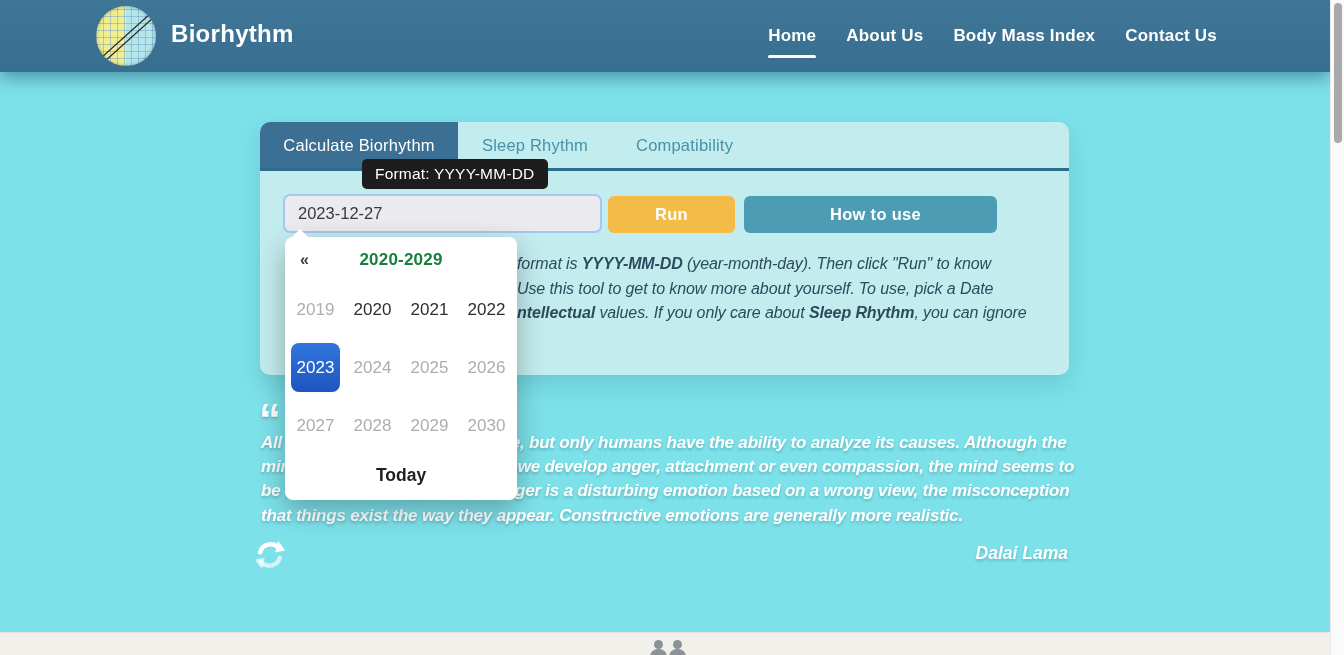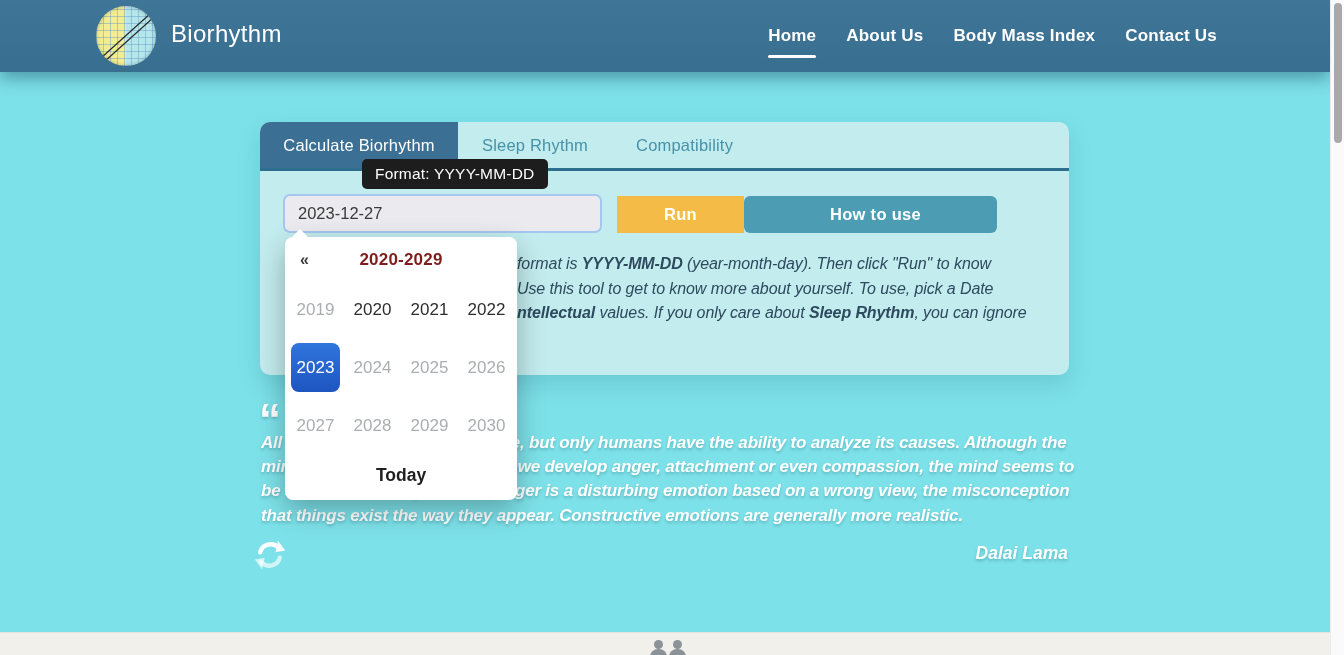--- a/index.html
+++ b/index.html
@@ -10,39 +10,39 @@
   #header{position:absolute;left:0;top:0;width:1330px;height:72px;z-index:20;
           background:linear-gradient(180deg,#3f7597 0%,#386e90 100%);
           box-shadow:0 6px 16px rgba(15,60,90,.45);}
   #logo{position:absolute;left:96px;top:6px;width:60px;height:60px;border-radius:50%;overflow:hidden;
         background:
           repeating-linear-gradient(0deg,rgba(100,150,200,.45) 0 1px,transparent 1px 7px),
           repeating-linear-gradient(90deg,rgba(100,150,200,.45) 0 1px,transparent 1px 7px),
           linear-gradient(90deg,#f1ee92 0 50%,#b5e7ea 50% 100%);
         box-shadow:inset 0 0 4px rgba(0,0,0,.25);}
   #logo svg{position:absolute;left:0;top:0;}
-  #brand{position:absolute;left:171px;top:20px;font-size:24px;font-weight:400;color:#ffffff;letter-spacing:.3px;}
+  #brand{position:absolute;left:171px;top:20px;font-size:24px;font-weight:700;color:#ffffff;letter-spacing:.3px;}
   #nav{position:absolute;right:113px;top:0;height:72px;display:flex;align-items:center;gap:30px;}
   .nav-item{position:relative;color:#ffffff;font-size:17px;font-weight:600;letter-spacing:.2px;
             height:72px;display:flex;align-items:center;cursor:pointer;}
   .nav-item.active::after{content:"";position:absolute;left:0;right:0;bottom:14px;height:3px;background:#ffffff;border-radius:2px;}
 
   
   #card{position:absolute;left:260px;top:122px;width:809px;height:253px;z-index:5;
         background:#c3ecee;border-radius:10px;box-shadow:0 10px 22px rgba(25,100,120,.18);}
   #tabs{display:flex;height:46px;border-bottom:3px solid #2d6d8e;}
   .tab{display:flex;align-items:center;justify-content:center;font-size:16.5px;letter-spacing:.2px;cursor:pointer;}
   .tab.active{width:198px;background:#3b7094;color:#ffffff;border-top-left-radius:10px;font-weight:500;}
   .tab.inactive{padding:0 24px;color:#4792a9;font-weight:500;}
   #date-input{position:absolute;left:23px;top:72px;width:319px;height:39px;box-sizing:border-box;
               background:#ebebef;border:2px solid #a5c6ef;border-radius:7px;outline:none;
               font-family:"Liberation Sans",sans-serif;font-size:16.5px;color:#3a3a3a;padding:0 0 0 13px;}
-  #run-btn{position:absolute;left:348px;top:74px;width:127px;height:37px;border:none;border-radius:0;
+  #run-btn{position:absolute;left:348px;top:74px;width:127px;height:37px;border:none;border-radius:6px;
            background:#f4bc46;color:#fff;font-family:"Liberation Sans",sans-serif;
-           font-size:16.5px;font-weight:600;letter-spacing:.3px;cursor:pointer;margin-left:9px;}
+           font-size:16.5px;font-weight:600;letter-spacing:.3px;cursor:pointer;}
   #howto-btn{position:absolute;left:484px;top:74px;width:253px;height:37px;border:none;border-radius:6px;
            background:#4c9db4;color:#fff;font-family:"Liberation Sans",sans-serif;
            font-size:16.5px;font-weight:600;letter-spacing:.3px;cursor:pointer;padding-left:16px;}
   #intro{position:absolute;left:25px;top:130px;width:772px;font-style:italic;color:#2d4a5e;
          font-size:16px;letter-spacing:-.1px;}
   #intro .tline{display:flex;height:24.5px;}
   #intro .tline span{line-height:24.5px;white-space:pre;flex:0 0 auto;}
 
   .tline span.b{font-weight:700;}
   .tline span.clip{overflow:hidden;}
@@ -53,21 +53,21 @@
            font-size:15.5px;line-height:30px;padding:0 13px;letter-spacing:.2px;}
 
   
   #popup{position:absolute;left:285px;top:237px;width:232px;height:263px;z-index:40;
          background:#ffffff;border-radius:8px;box-shadow:0 10px 28px rgba(0,0,0,.28);
          display:flex;flex-direction:column;}
   #popup-caret{position:absolute;left:7px;top:-8px;width:0;height:0;
          border-left:8px solid transparent;border-right:8px solid transparent;border-bottom:8px solid #ffffff;}
   #popup-header{position:relative;height:22px;margin-top:13px;}
   #prev-decade{position:absolute;left:15px;top:1px;font-size:16px;font-weight:700;color:#3a3a3a;cursor:pointer;}
-  #decade-title{text-align:center;font-size:17px;font-weight:700;color:#7f1d1d;letter-spacing:.2px;cursor:pointer;}
+  #decade-title{text-align:center;font-size:17px;font-weight:700;color:#15803d;letter-spacing:.2px;cursor:pointer;}
   #year-grid{display:grid;grid-template-columns:repeat(4,49px);column-gap:8px;row-gap:9px;
              margin:13px 0 0 6px;}
   .year-cell{width:49px;height:49px;line-height:49px;text-align:center;font-size:17px;
              color:#2e2e2e;border-radius:8px;cursor:pointer;}
   .year-cell.muted{color:#abaeb1;}
   .year-cell.selected{background:linear-gradient(180deg,#3076dc,#1e55c0);color:#ffffff;}
   #today-btn{margin-top:auto;padding-bottom:14px;text-align:center;
              font-size:17.5px;font-weight:700;color:#1f1f1f;cursor:pointer;}
 
   

